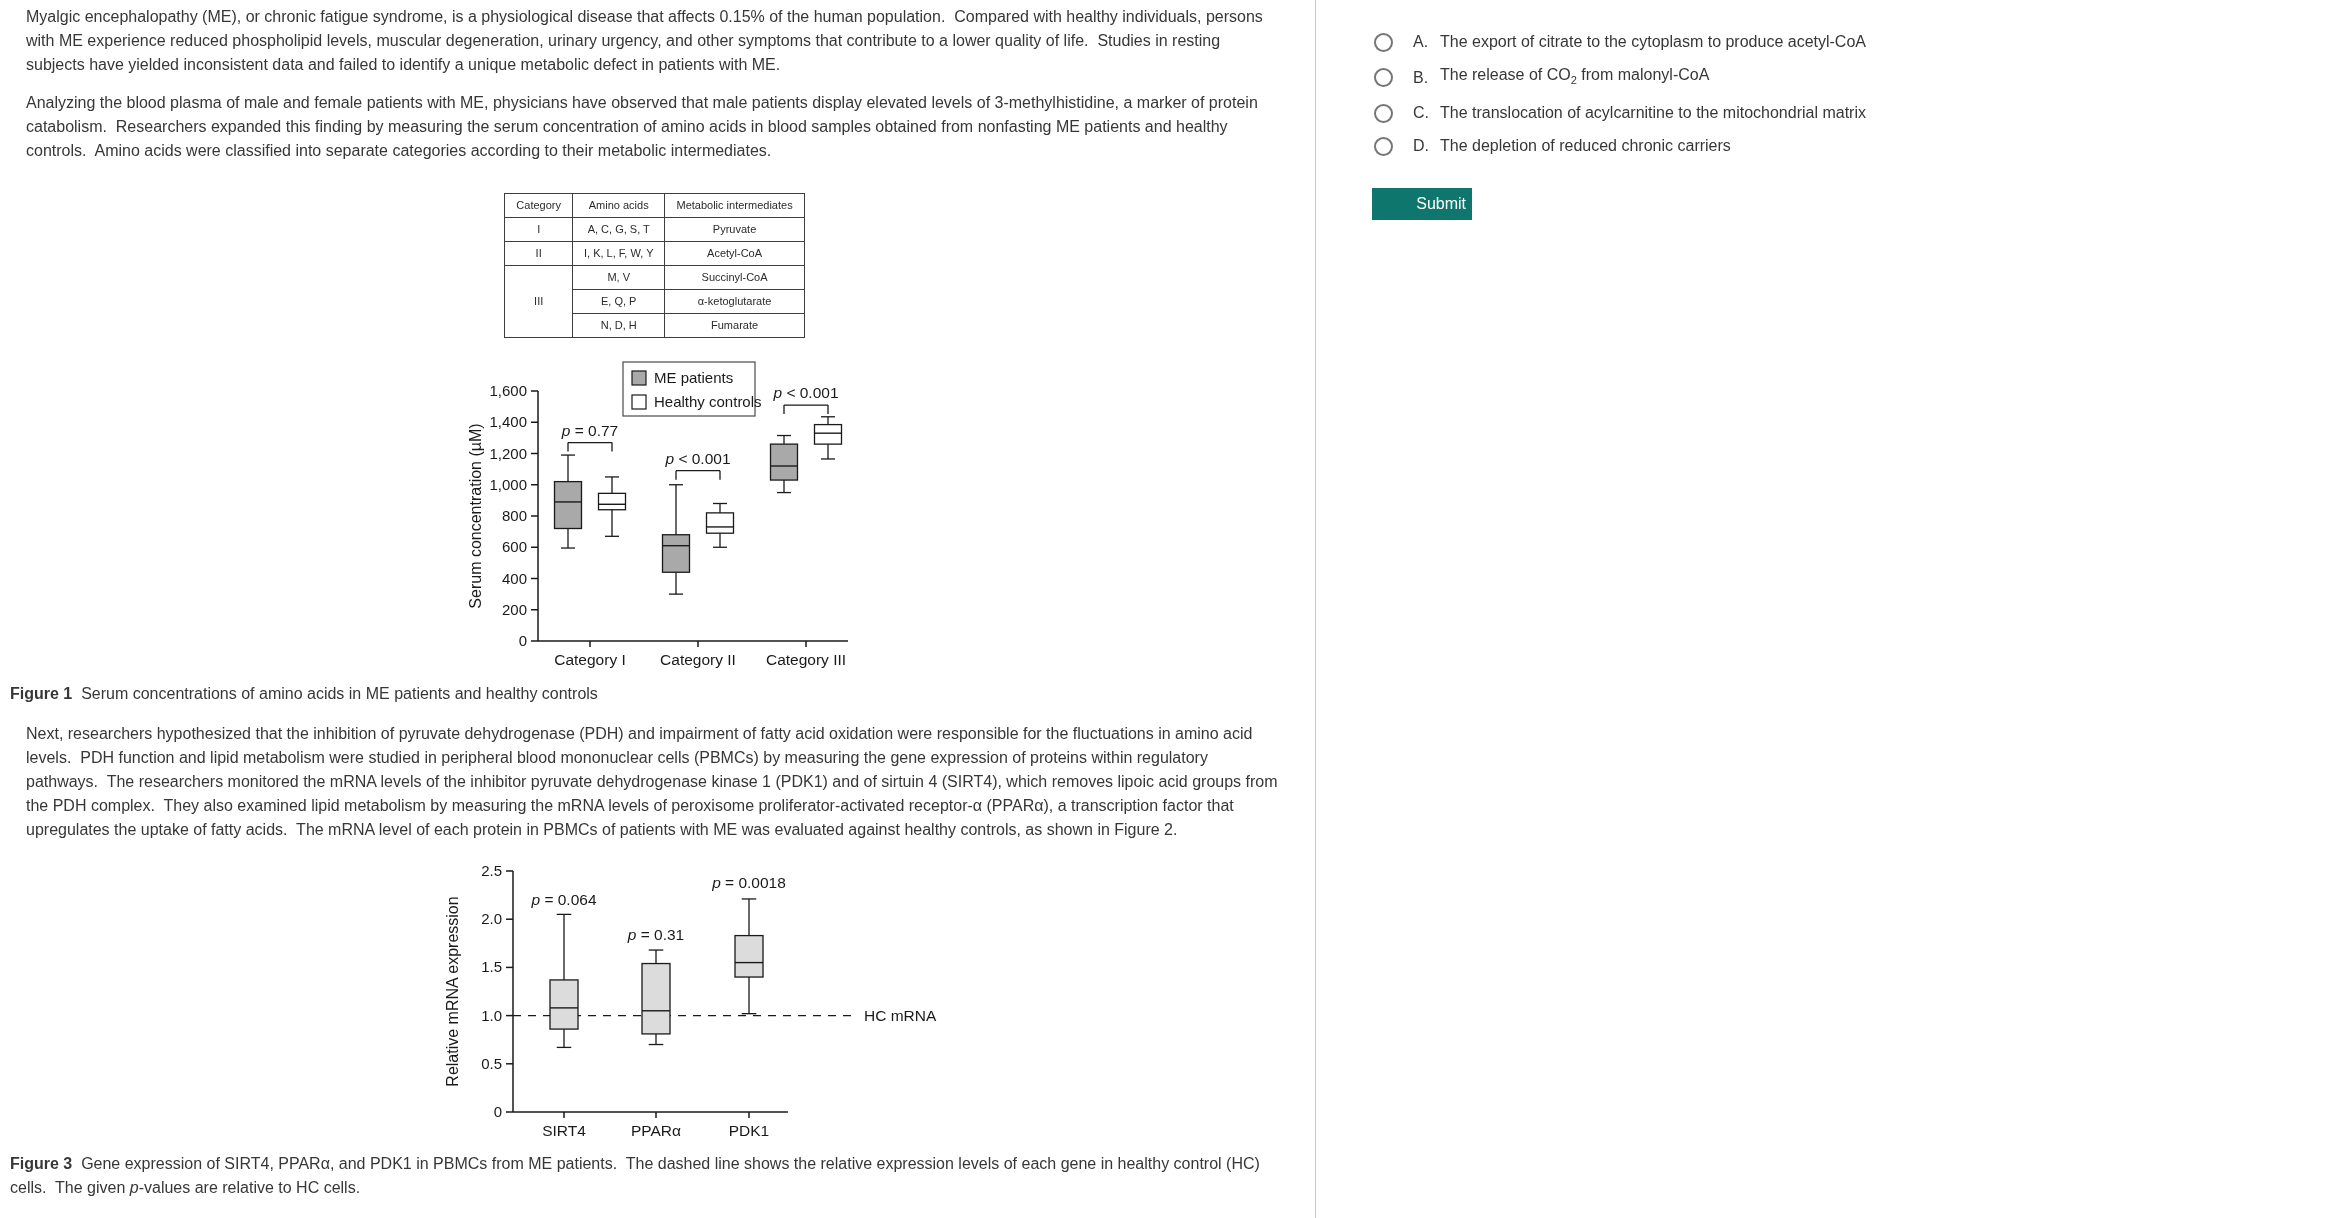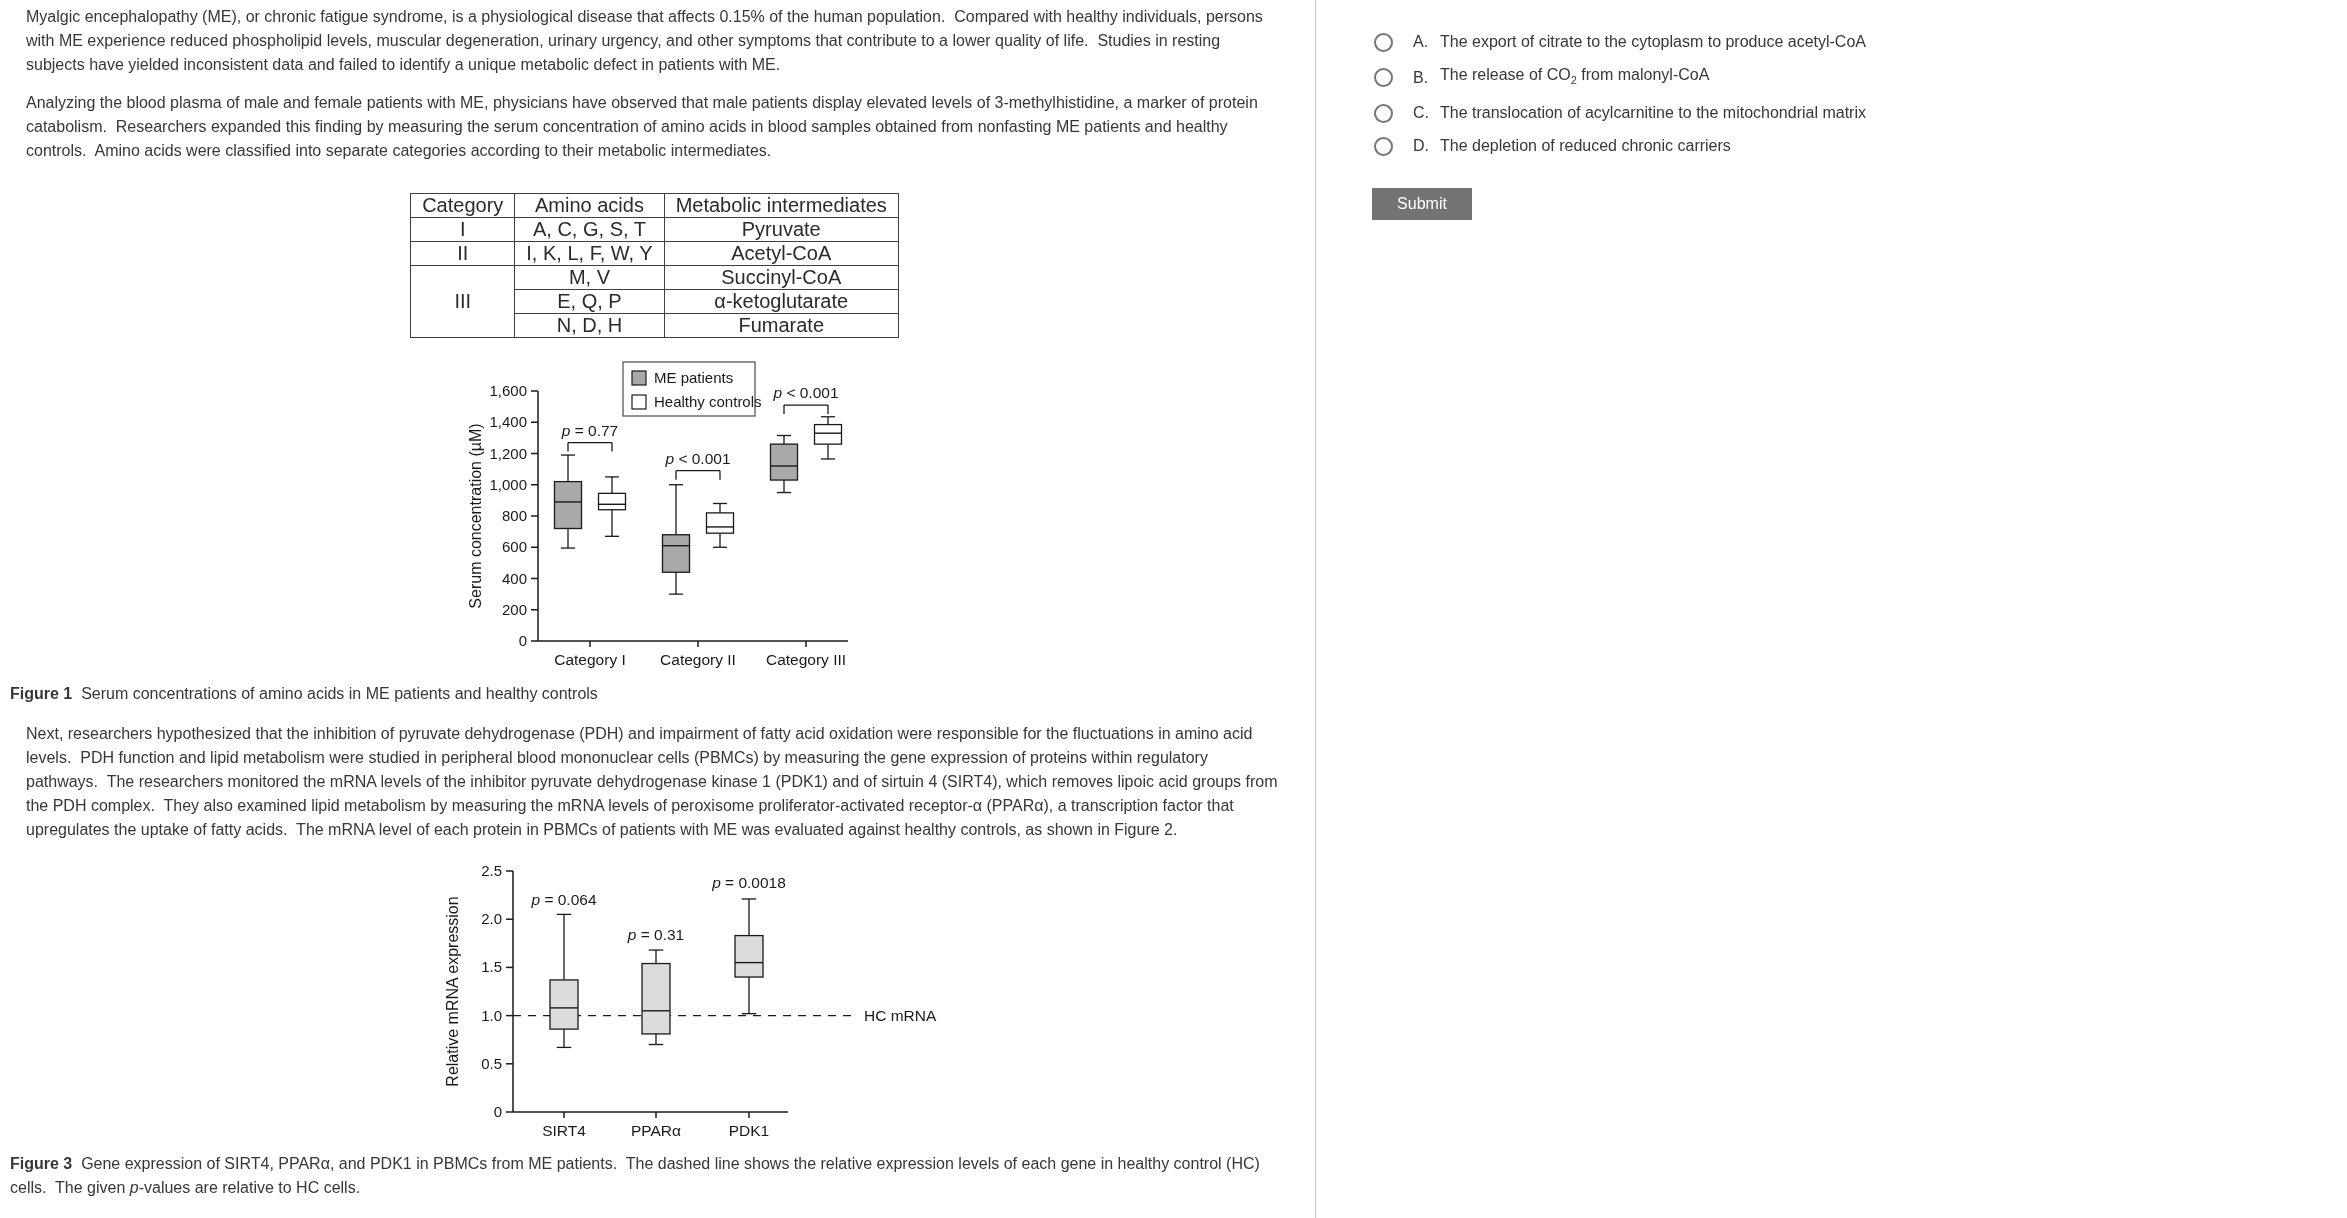--- a/index.html
+++ b/index.html
@@ -17,21 +17,21 @@
     border-right: 1px solid #c9c9c9;
     padding: 5px 16px 24px 10px;
   }
   .right-panel { flex: 1; padding: 8px 8px 0 28px; }
   p { margin: 0 16px 14px; white-space: pre-wrap; }
   .block-label { margin: 16px 0 0; }
   .block-label b, .fig-caption b { font-weight: bold; }
   table.data-table {
     border-collapse: collapse;
     margin: 30px auto 16px;
-    font-size: 20px; line-height: 19px;
+    font-size: 11px; line-height: 19px;
     color: #2b2b2b;
   }
   table.data-table th, table.data-table td {
     border: 1px solid #3f3f3f;
     padding: 2px 11px;
     font-weight: normal;
     text-align: center;
   }
   table.data-table th { text-align: center; }
   table.data-table td.cat { text-align: center; }
@@ -256,14 +256,14 @@
         <span class="radio"></span>
         <span class="opt-letter">C.</span>
         <span class="opt-text">The translocation of acylcarnitine to the mitochondrial matrix</span>
       </div>
       <div class="option">
         <span class="radio"></span>
         <span class="opt-letter">D.</span>
         <span class="opt-text">The depletion of reduced chronic carriers</span>
       </div>
     </div>
-  <button class="submit-btn" id="submit-btn" style="background: #737373;">Submit</button>
+  <button class="submit-btn" id="submit-btn" style="background: #0f766e; text-align: right;">Submit</button>
 </div>
 
 </body></html>

